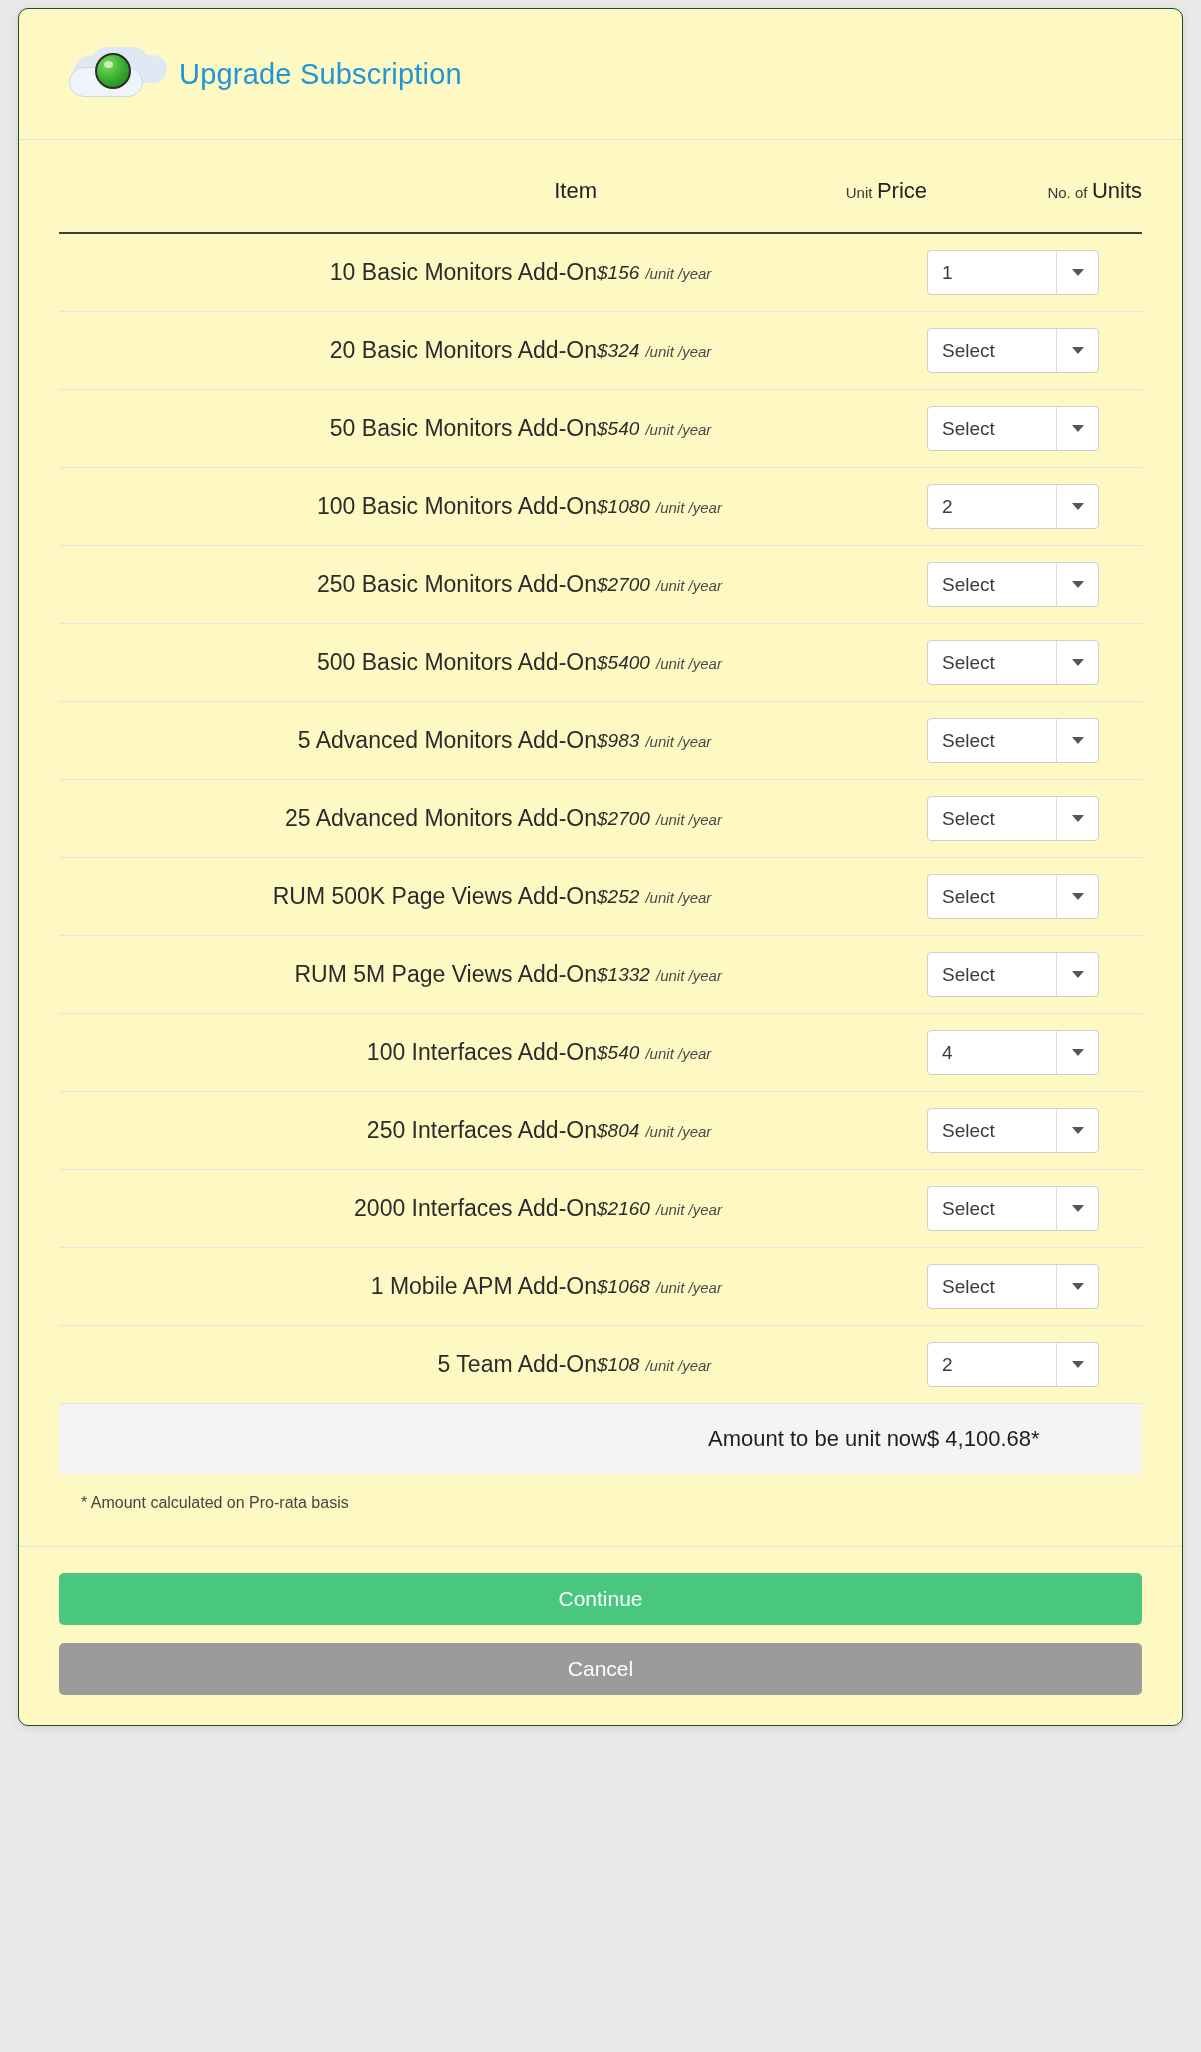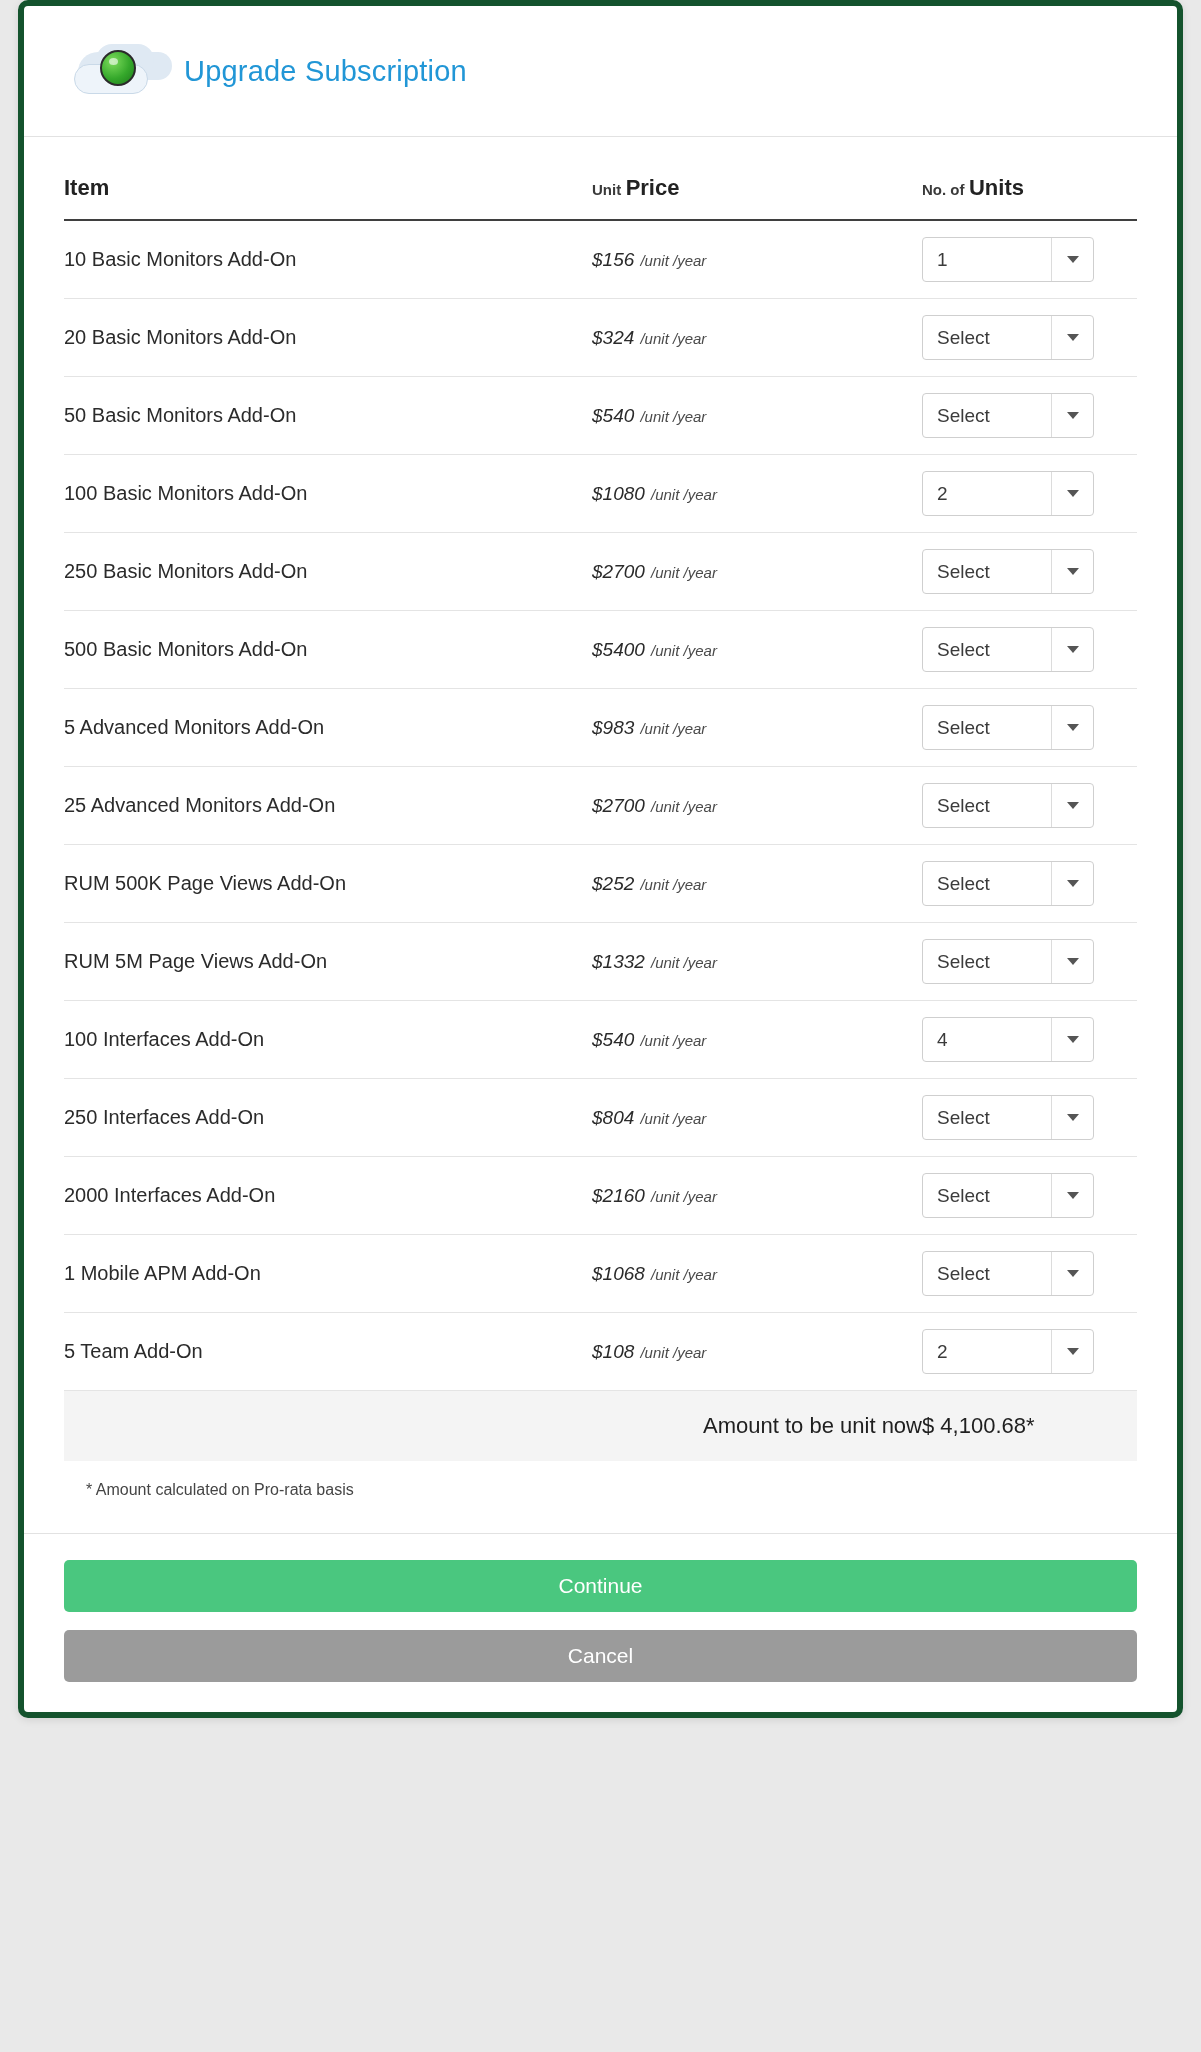--- a/index.html
+++ b/index.html
@@ -11,22 +11,23 @@
   }
   body {
     width: 1201px;
     height: 2052px;
     display: flex;
     align-items: flex-start;
     justify-content: center;
   }
   .dialog {
     width: 1165px;
-    background: #ffffff;
-    border: 6px solid #14532d;
+    margin-top: 8px;
+    background: #fef9c3;
+    border: 1px solid #14532d;
     border-radius: 10px;
     box-shadow: 0 2px 8px rgba(0,0,0,0.10);
     overflow: hidden;
   }
 
   
   .dialog-header {
     display: flex;
     align-items: center;
     padding: 30px 40px 30px 50px;
@@ -81,41 +82,42 @@
   
   .dialog-body {
     padding: 28px 40px 34px 40px;
     border-bottom: 1px solid #e2e2e2;
   }
   table.plans {
     width: 100%;
     border-collapse: collapse;
   }
   table.plans thead th {
-    text-align: left;
-    font-weight: bold;
-    padding: 10px 0 18px 0;
+    text-align: right;
+    font-weight: normal;
+    padding: 10px 0 28px 0;
     border-bottom: 2px solid #3f3f3f;
     color: #2e2e2e;
   }
   .th-big { font-size: 22px; color: #222; }
   .th-small { font-size: 15px; color: #3a3a3a; }
   th.col-item { padding-left: 34px; }
   th.col-price { width: 330px; }
   th.col-units { width: 215px; }
 
   table.plans tbody td {
     border-bottom: 1px solid #e4e4e4;
     padding: 16px 0;
     vertical-align: middle;
   }
   td.col-item {
     padding-left: 34px;
-    font-size: 20px;
+    font-size: 23px;
     color: #2b2b2b;
+    text-align: right;
   }
   td.col-price {
     font-size: 15px;
     color: #4a4a4a;
     font-style: italic;
   }
   td.col-price .amount {
     font-size: 19px;
     color: #2b2b2b;
   }

